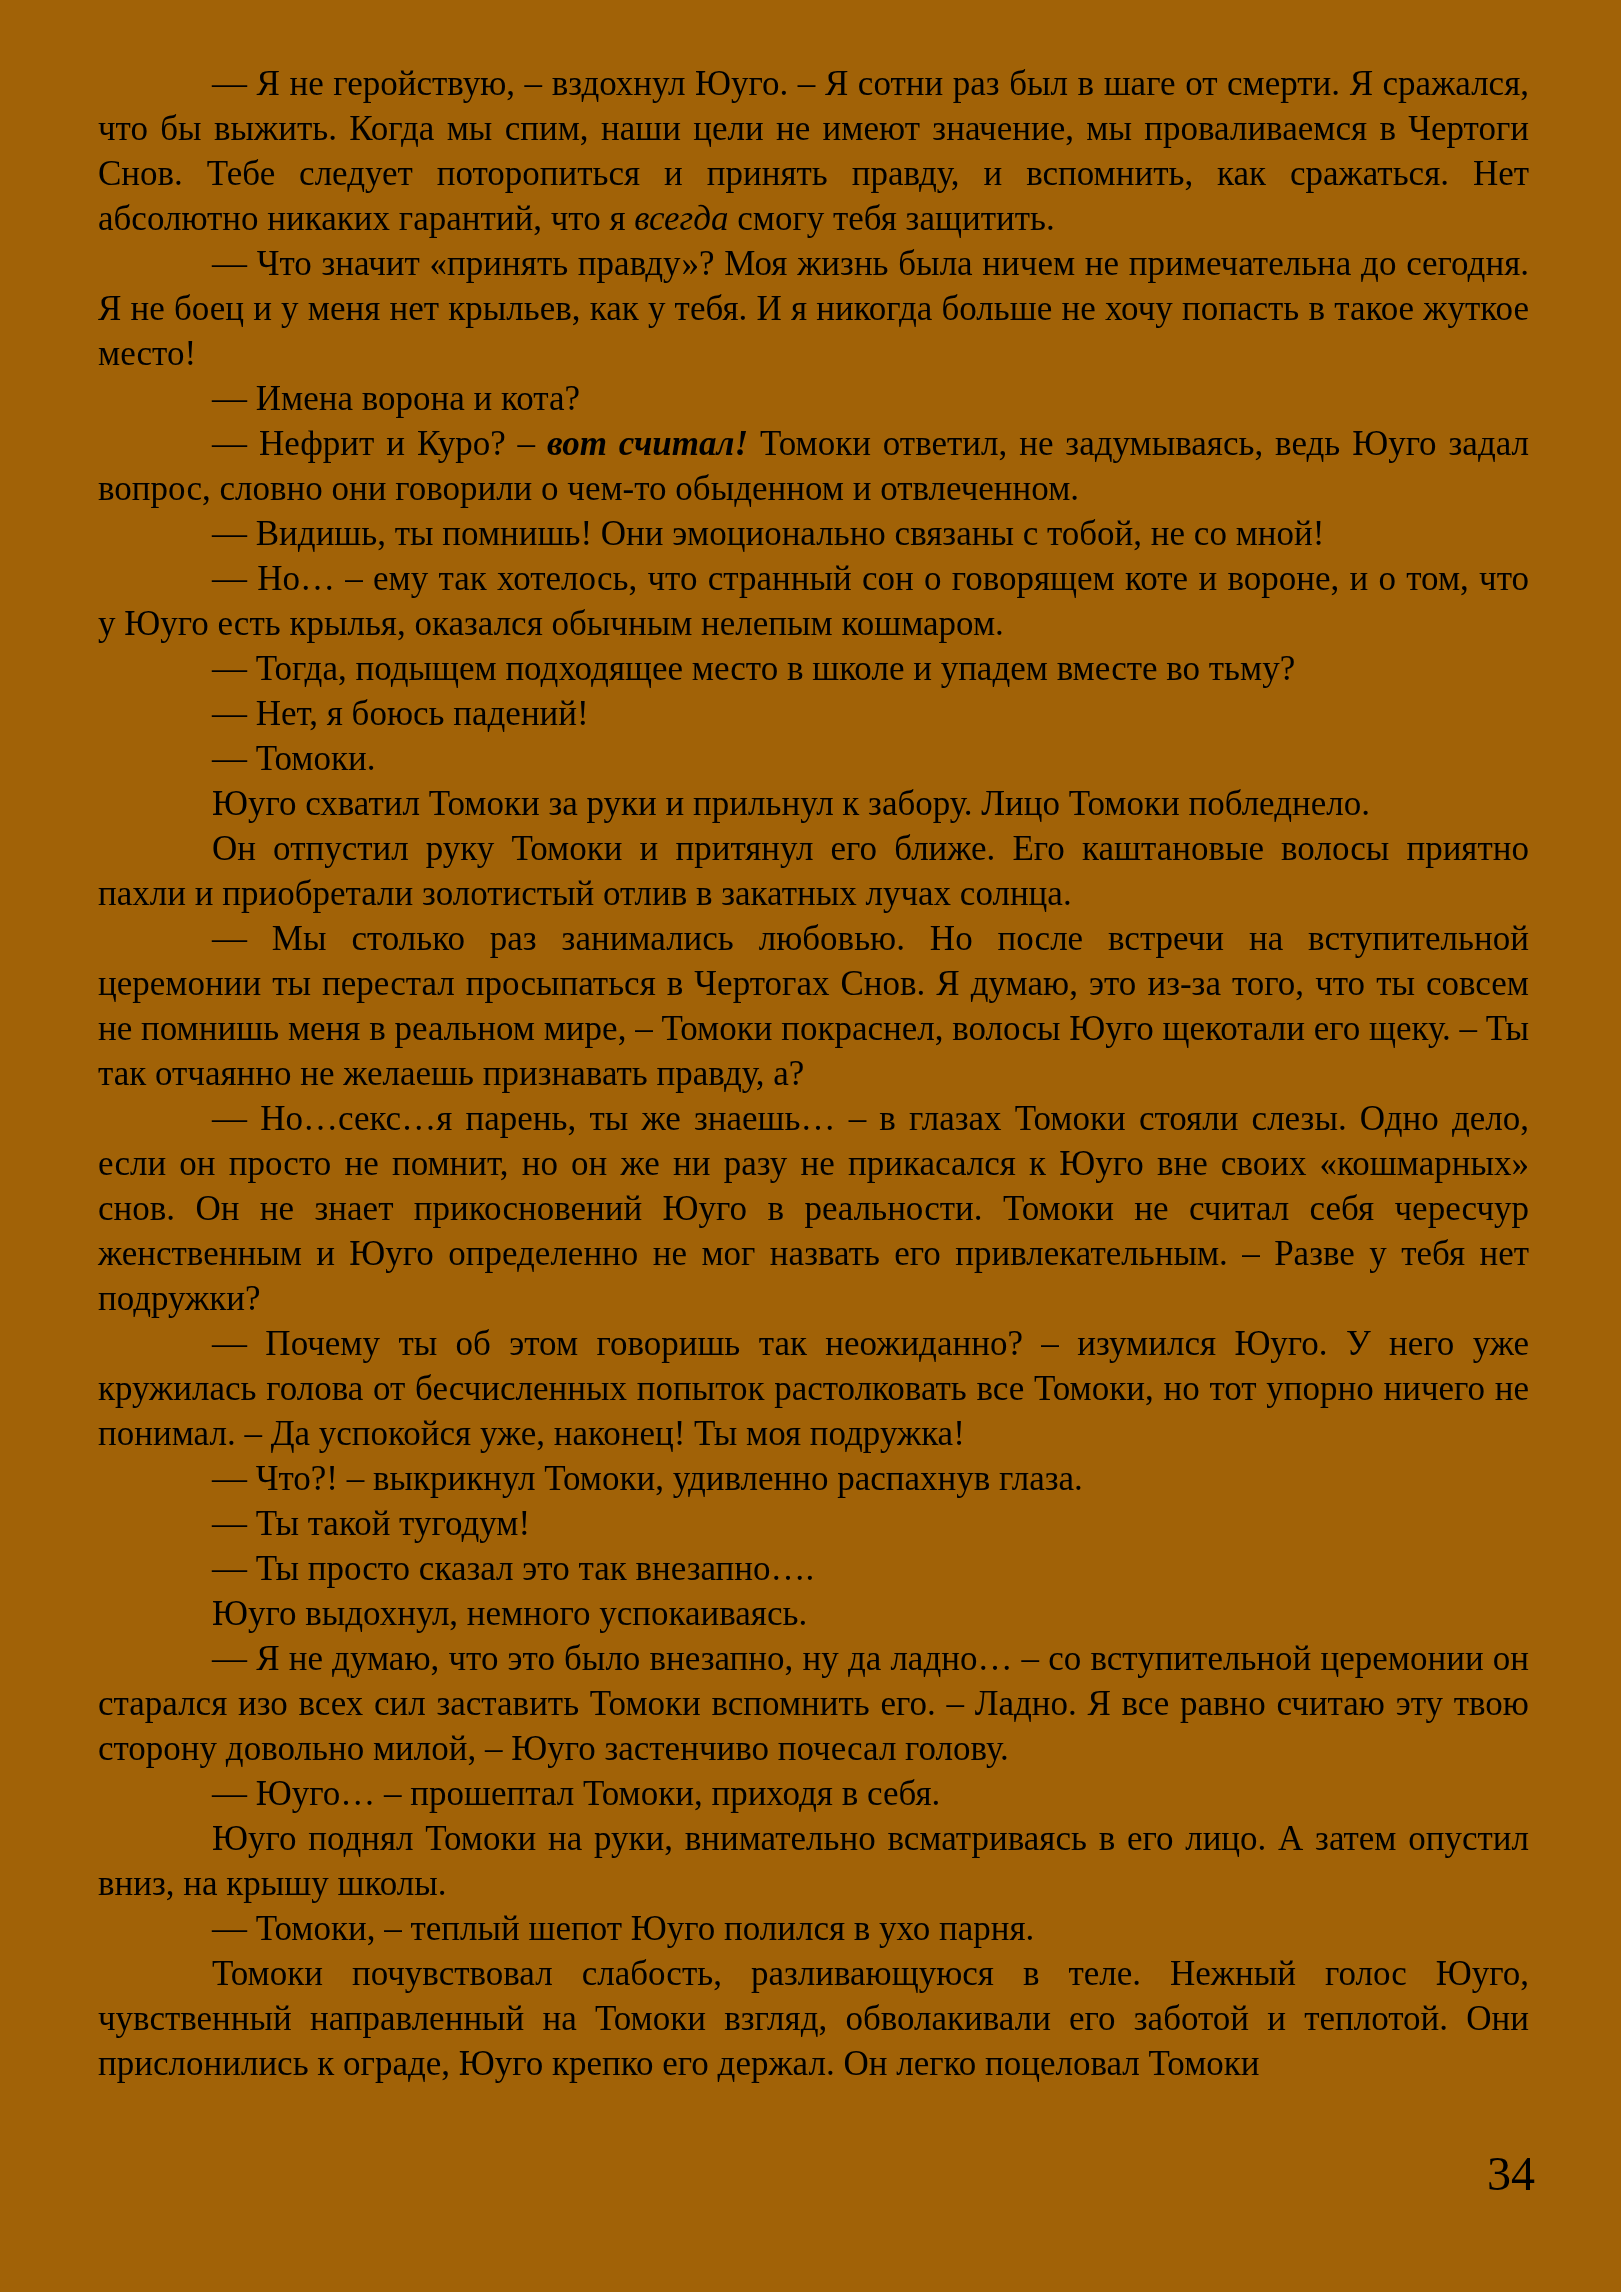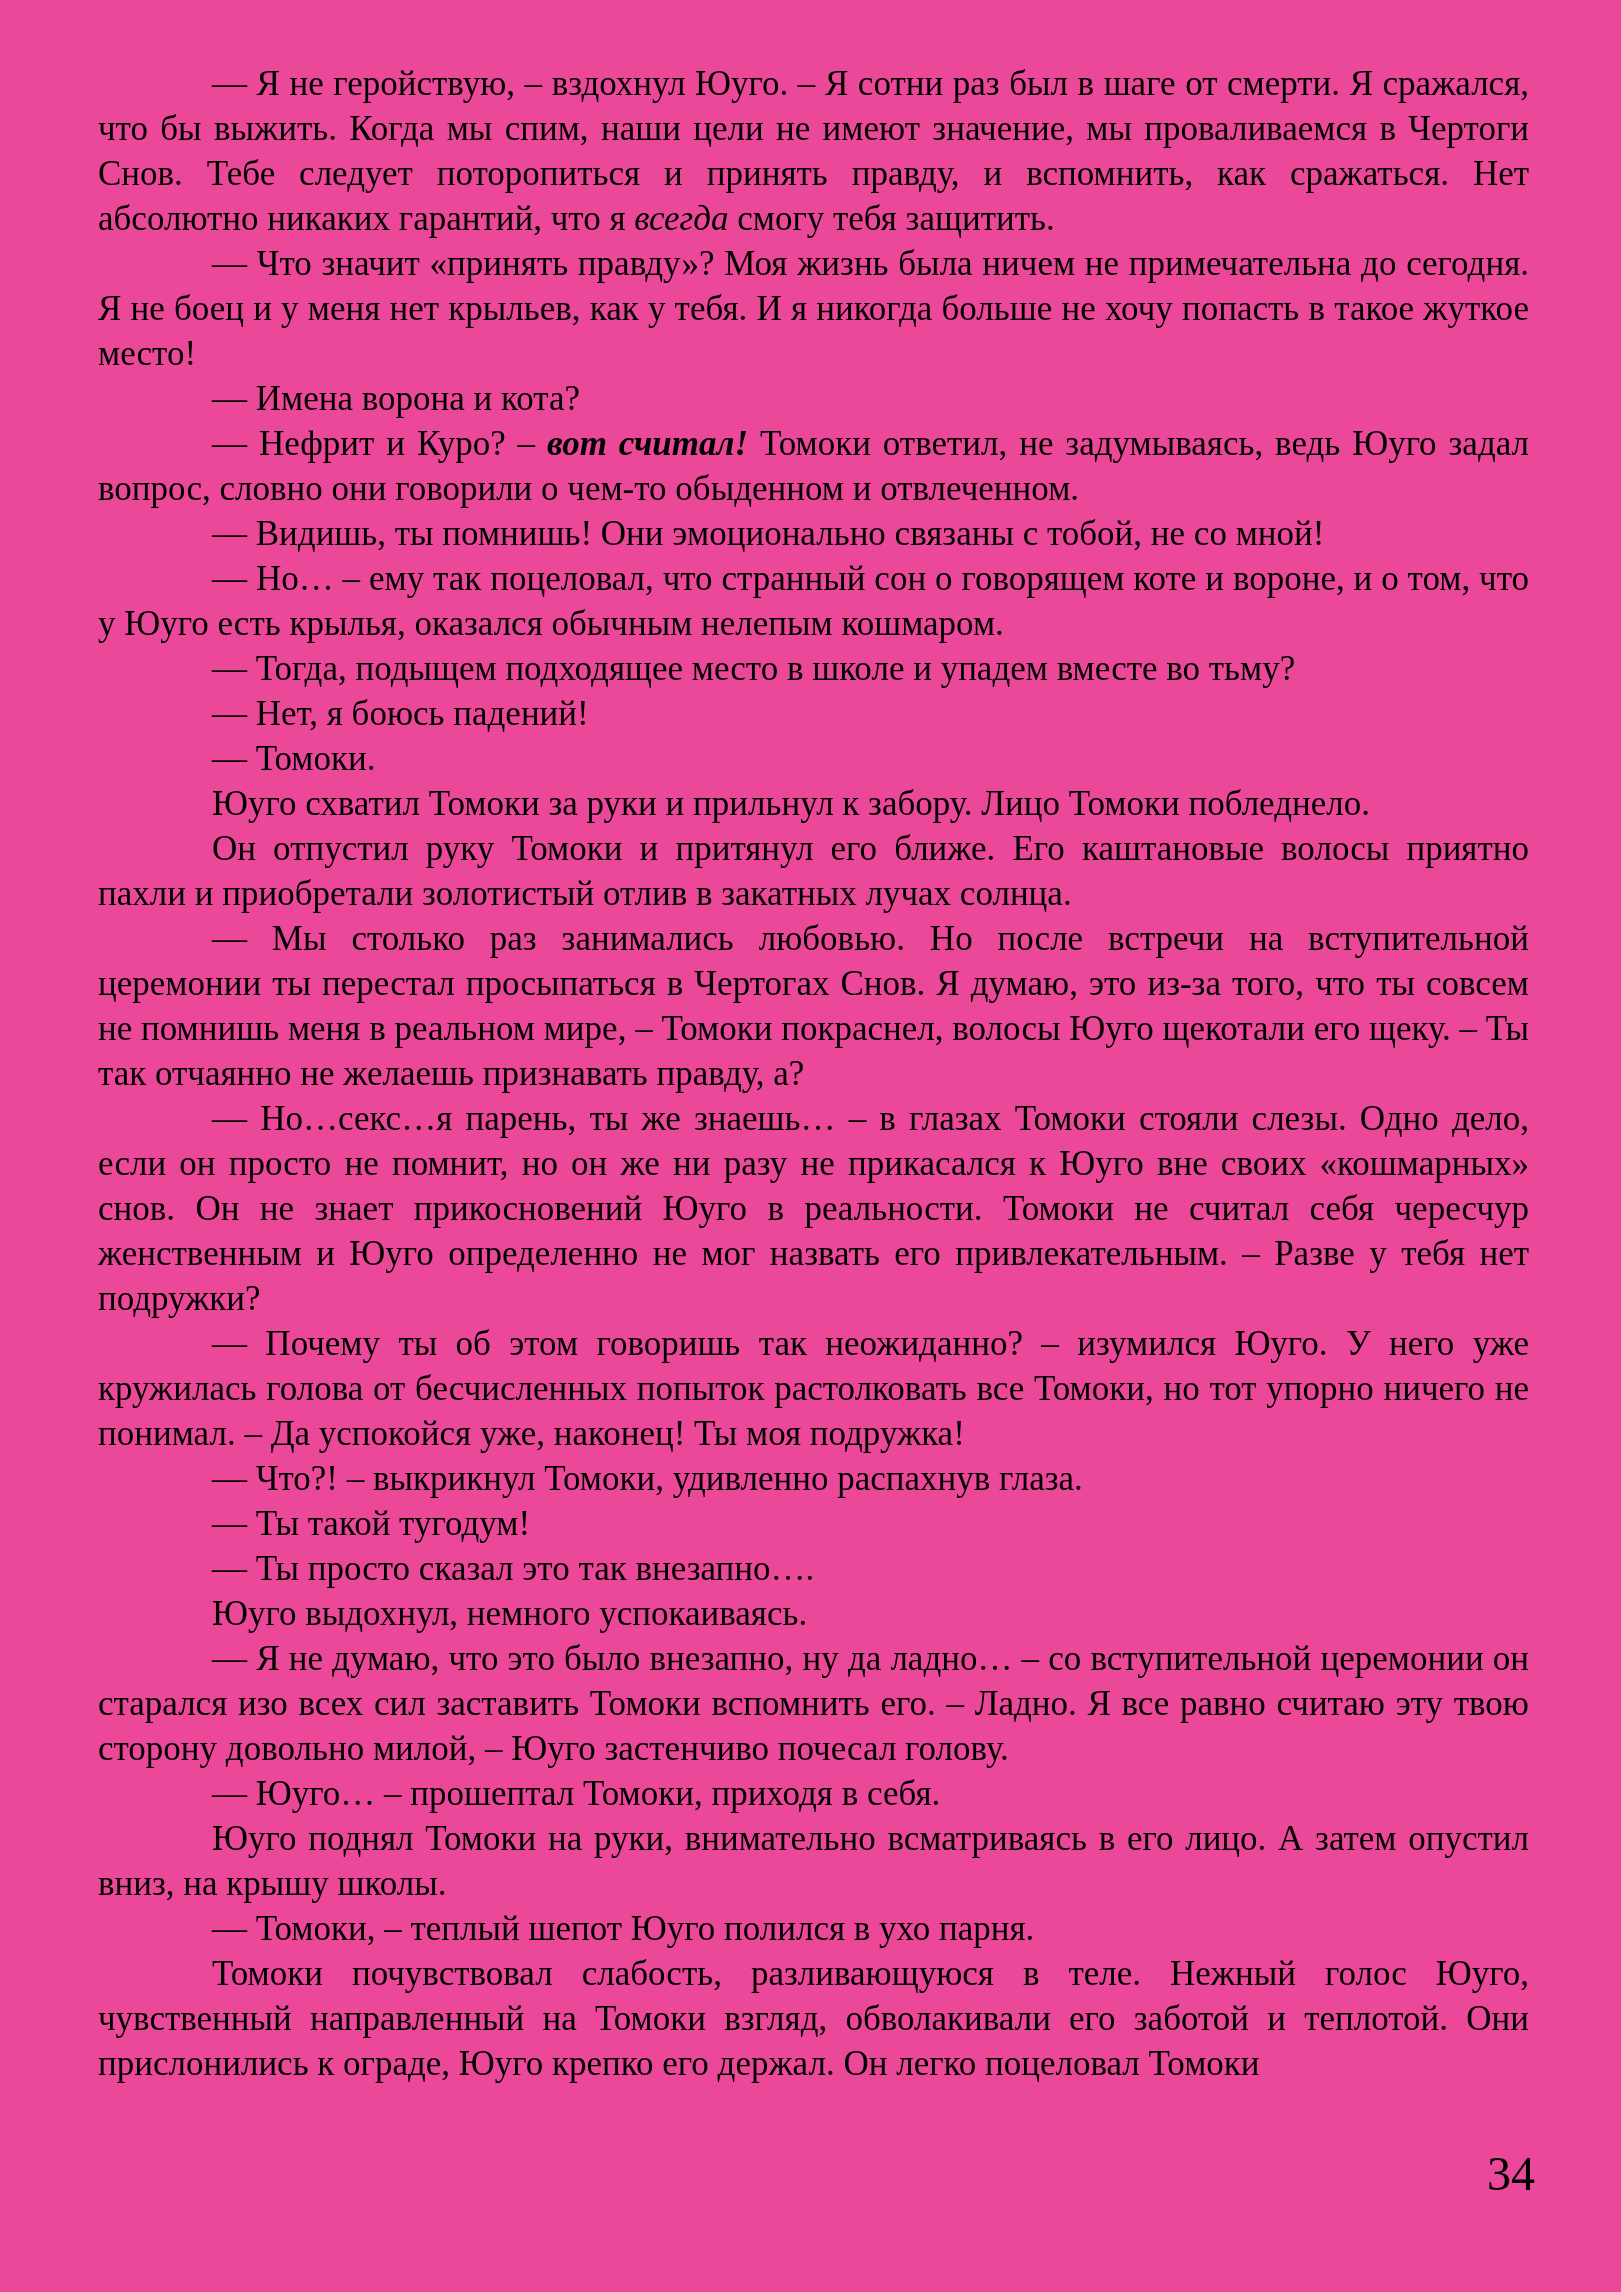--- a/index.html
+++ b/index.html
@@ -4,21 +4,21 @@
 <style>
   html, body {
     margin: 0;
     padding: 0;
     background: #ffffff;
   }
   .page {
     position: relative;
     width: 1621px;
     height: 2293px;
-    background: #ec4899;
+    background: #a16207;
     overflow: hidden;
     color: #000000;
   }
   .page-text {
     position: absolute;
     left: 98px;
     top: 61px;
     width: 1431px;
     font-family: "Liberation Serif", serif;
     font-size: 35px;
@@ -51,21 +51,21 @@
 </head>
 <body>
 
 <div class="page">
   <div class="page-text">
       <p><span>— Я не геройствую, – вздохнул Юуго. – Я сотни раз был в шаге от смерти. Я сражался, что бы выжить. Когда мы спим, наши цели не имеют значение, мы проваливаемся в Чертоги Снов. Тебе следует поторопиться и принять правду, и вспомнить, как сражаться. Нет абсолютно никаких гарантий, что я </span><span class="run-italic">всегда</span><span> смогу тебя защитить.</span></p>
       <p><span>— Что значит «принять правду»? Моя жизнь была ничем не примечательна до сегодня. Я не боец и у меня нет крыльев, как у тебя. И я никогда больше не хочу попасть в такое жуткое место!</span></p>
       <p><span>— Имена ворона и кота?</span></p>
       <p><span>— Нефрит и Куро? – </span><span class="run-bold-italic">вот считал!</span><span> Томоки ответил, не задумываясь, ведь Юуго задал вопрос, словно они говорили о чем-то обыденном и отвлеченном.</span></p>
       <p><span>— Видишь, ты помнишь! Они эмоционально связаны с тобой, не со мной!</span></p>
-      <p><span>— Но… – ему так поцеловал, что странный сон о говорящем коте и вороне, и о том, что у Юуго есть крылья, оказался обычным нелепым кошмаром.</span></p>
+      <p><span>— Но… – ему так хотелось, что странный сон о говорящем коте и вороне, и о том, что у Юуго есть крылья, оказался обычным нелепым кошмаром.</span></p>
       <p><span>— Тогда, подыщем подходящее место в школе и упадем вместе во тьму?</span></p>
       <p><span>— Нет, я боюсь падений!</span></p>
       <p><span>— Томоки.</span></p>
       <p><span>Юуго схватил Томоки за руки и прильнул к забору. Лицо Томоки побледнело.</span></p>
       <p><span>Он отпустил руку Томоки и притянул его ближе. Его каштановые волосы приятно пахли и приобретали золотистый отлив в закатных лучах солнца.</span></p>
       <p><span>— Мы столько раз занимались любовью. Но после встречи на вступительной церемонии ты перестал просыпаться в Чертогах Снов. Я думаю, это из-за того, что ты совсем не помнишь меня в реальном мире, – Томоки покраснел, волосы Юуго щекотали его щеку. – Ты так отчаянно не желаешь признавать правду, а?</span></p>
       <p><span>— Но…секс…я парень, ты же знаешь… – в глазах Томоки стояли слезы. Одно дело, если он просто не помнит, но он же ни разу не прикасался к Юуго вне своих «кошмарных» снов. Он не знает прикосновений Юуго в реальности. Томоки не считал себя чересчур женственным и Юуго определенно не мог назвать его привлекательным. – Разве у тебя нет подружки?</span></p>
       <p><span>— Почему ты об этом говоришь так неожиданно? – изумился Юуго. У него уже кружилась голова от бесчисленных попыток растолковать все Томоки, но тот упорно ничего не понимал. – Да успокойся уже, наконец! Ты моя подружка!</span></p>
       <p><span>— Что?! – выкрикнул Томоки, удивленно распахнув глаза.</span></p>
       <p><span>— Ты такой тугодум!</span></p>

